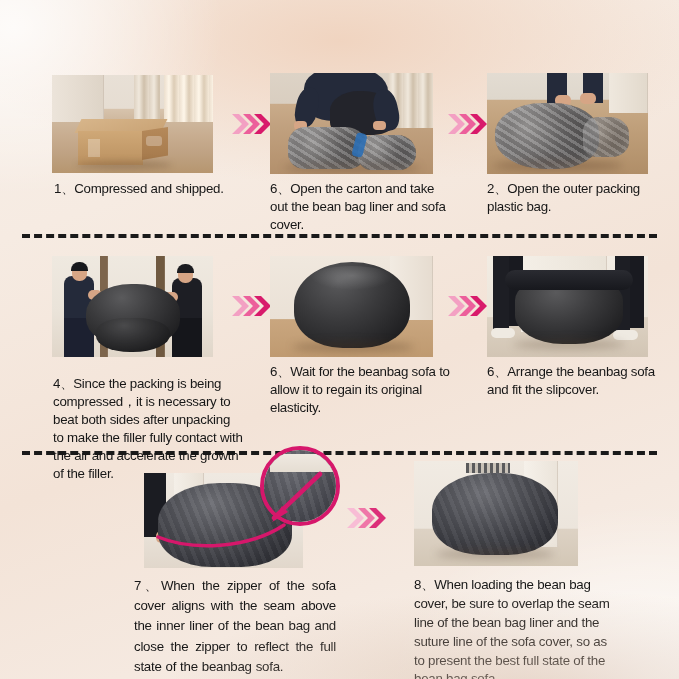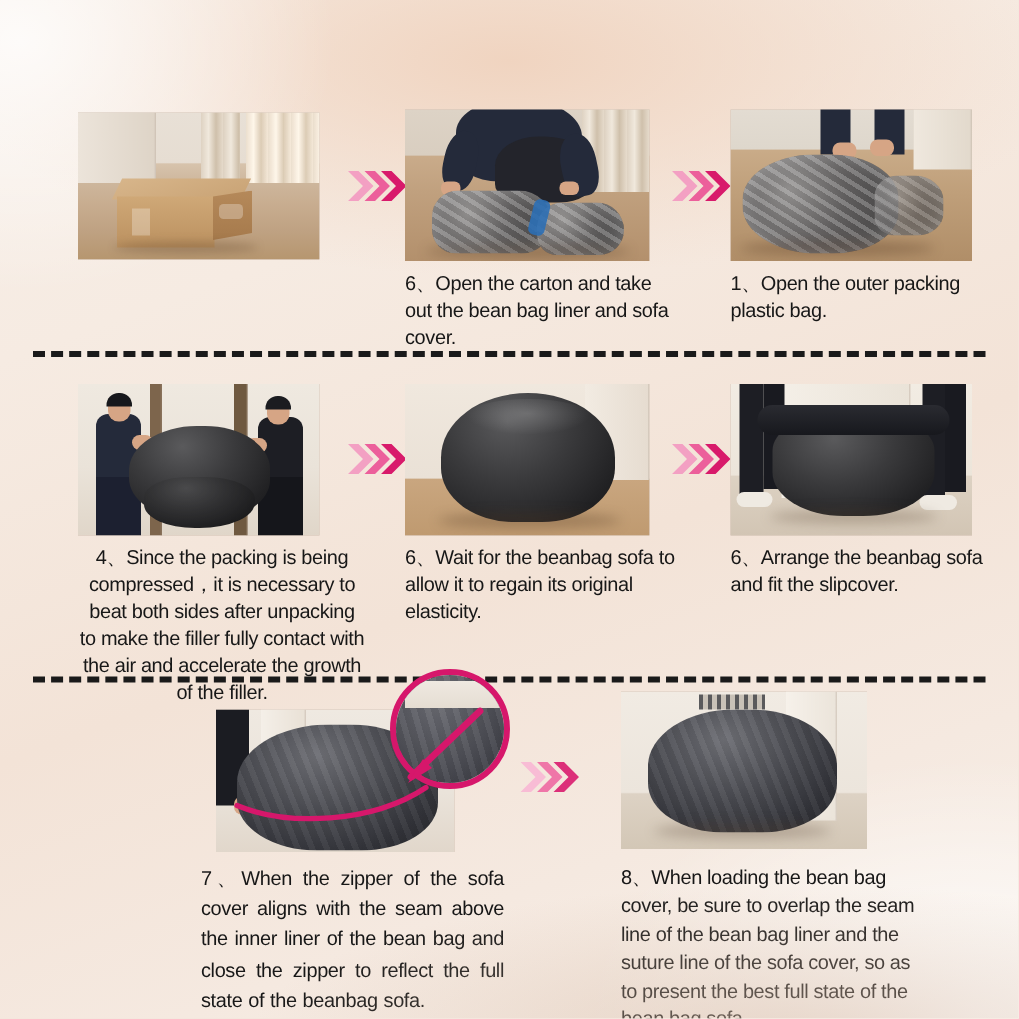--- a/index.html
+++ b/index.html
@@ -222,22 +222,23 @@
       <div class="person navy" style="left:96px; top:-4px; width:20px; height:34px;"></div>
       <div class="skin" style="left:68px; top:22px; width:16px; height:11px; border-radius:5px;"></div>
       <div class="skin" style="left:93px; top:20px; width:16px; height:11px; border-radius:5px;"></div>
 
       <div class="vacbag" style="left:8px; top:30px; width:104px; height:66px; border-radius:46% 44% 42% 48%;"></div>
       <div class="vacbag" style="left:96px; top:44px; width:46px; height:40px; border-radius:34% 42% 38% 30%; opacity:.8;"></div>
       <div style="position:absolute;left:6px;top:88px;width:130px;height:9px;background:rgba(70,45,25,.32);filter:blur(4px);border-radius:50%;"></div>
     </div>
   </div>
 
+  <div class="cap" style="left:54px; top:180px; width:190px;">1、Compressed and shipped.</div>
   <div class="cap" style="left:270px; top:180px; width:182px;">6、Open the carton and take out  the bean bag liner and sofa cover.</div>
-  <div class="cap" style="left:487px; top:180px; width:170px;">1、Open the outer packing plastic bag.</div>
+  <div class="cap" style="left:487px; top:180px; width:170px;">2、Open the outer packing plastic bag.</div>
 
   <div class="photo" style="left:52px; top:256px; width:161px; height:101px;">
     <div class="scene">
       <div class="room" style="background:linear-gradient(180deg,#efe9e0 0%,#eae3d9 55%,#e0d6c9 100%);"></div>
       <div class="wallpanel" style="left:48px; width:8px; bottom:0; background:#7d654c;"></div>
       <div class="wallpanel" style="left:104px; width:9px; bottom:0; background:#6f5940;"></div>
 
       <div class="person navy" style="left:12px; top:20px; width:30px; height:58px; border-radius:8px 8px 2px 2px;"></div>
       <div class="person" style="left:12px; top:62px; width:30px; height:39px; background:#1c2030;"></div>
       <div class="skin" style="left:20px; top:8px; width:15px; height:17px; border-radius:7px;"></div>
@@ -293,21 +294,21 @@
       <div class="person" style="left:128px; top:0; width:15px; height:76px; background:#1d1e24;"></div>
       <div class="person" style="left:143px; top:0; width:14px; height:72px; background:#191a20;"></div>
       <div style="position:absolute;left:126px;top:74px;width:25px;height:10px;background:#efeae2;border-radius:5px;"></div>
 
       <div class="bag-dark" style="left:28px; top:22px; width:108px; height:66px; border-radius:34% 34% 44% 44%;"></div>
       <div style="position:absolute;left:18px;top:14px;width:128px;height:20px;background:linear-gradient(180deg,#2a2b31,#17181d);border-radius:12px;"></div>
       <div style="position:absolute;left:26px;top:84px;width:112px;height:9px;background:rgba(90,70,50,.3);filter:blur(4px);border-radius:50%;"></div>
     </div>
   </div>
 
-  <div class="cap" style="left:53px; top:363px; width:190px;text-align:center;">4、Since the packing is being compressed，it is necessary to beat both sides after unpacking to make the filler fully contact with the air and accelerate the growth of the filler.</div>
+  <div class="cap" style="left:53px; top:375px; width:190px;">4、Since the packing is being compressed，it is necessary to beat both sides after unpacking to make the filler fully contact with the air and accelerate the growth of the filler.</div>
   <div class="cap" style="left:270px; top:363px; width:186px;">6、Wait for the beanbag sofa to allow it to regain its original elasticity.</div>
   <div class="cap" style="left:487px; top:363px; width:176px;">6、Arrange the beanbag sofa and fit the slipcover.</div>
 
   <div class="photo" style="left:144px; top:473px; width:159px; height:95px;">
     <div class="scene">
       <div class="room" style="background:linear-gradient(180deg,#efe9e1 0%,#eae3da 58%,#e1d7cb 100%);"></div>
       <div class="wallpanel" style="left:30px; width:30px; bottom:20%; background:linear-gradient(90deg,#f4efe8,#e9e1d6);"></div>
 
       <div class="person" style="left:0; top:0; width:22px; height:64px; background:#1b1c22;"></div>
       <div class="skin" style="left:12px; top:58px; width:17px; height:12px; border-radius:5px;"></div>

